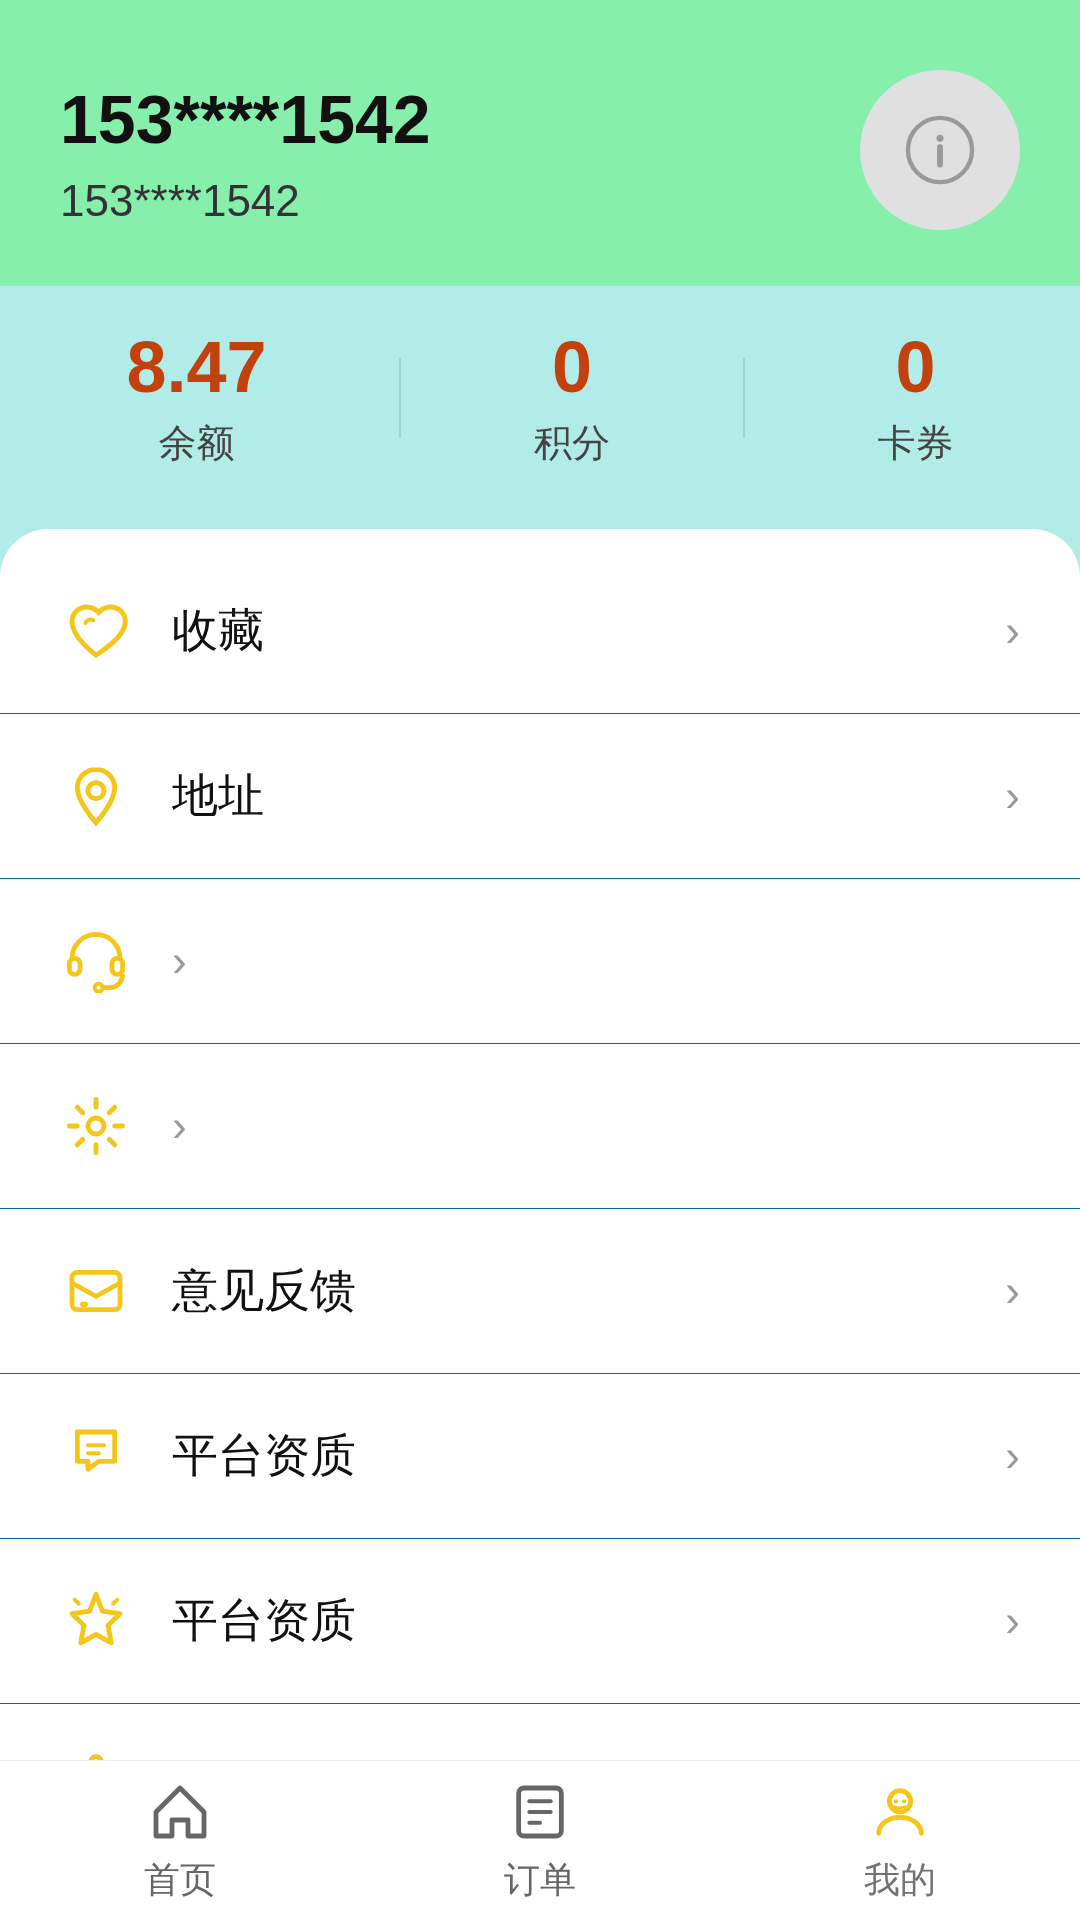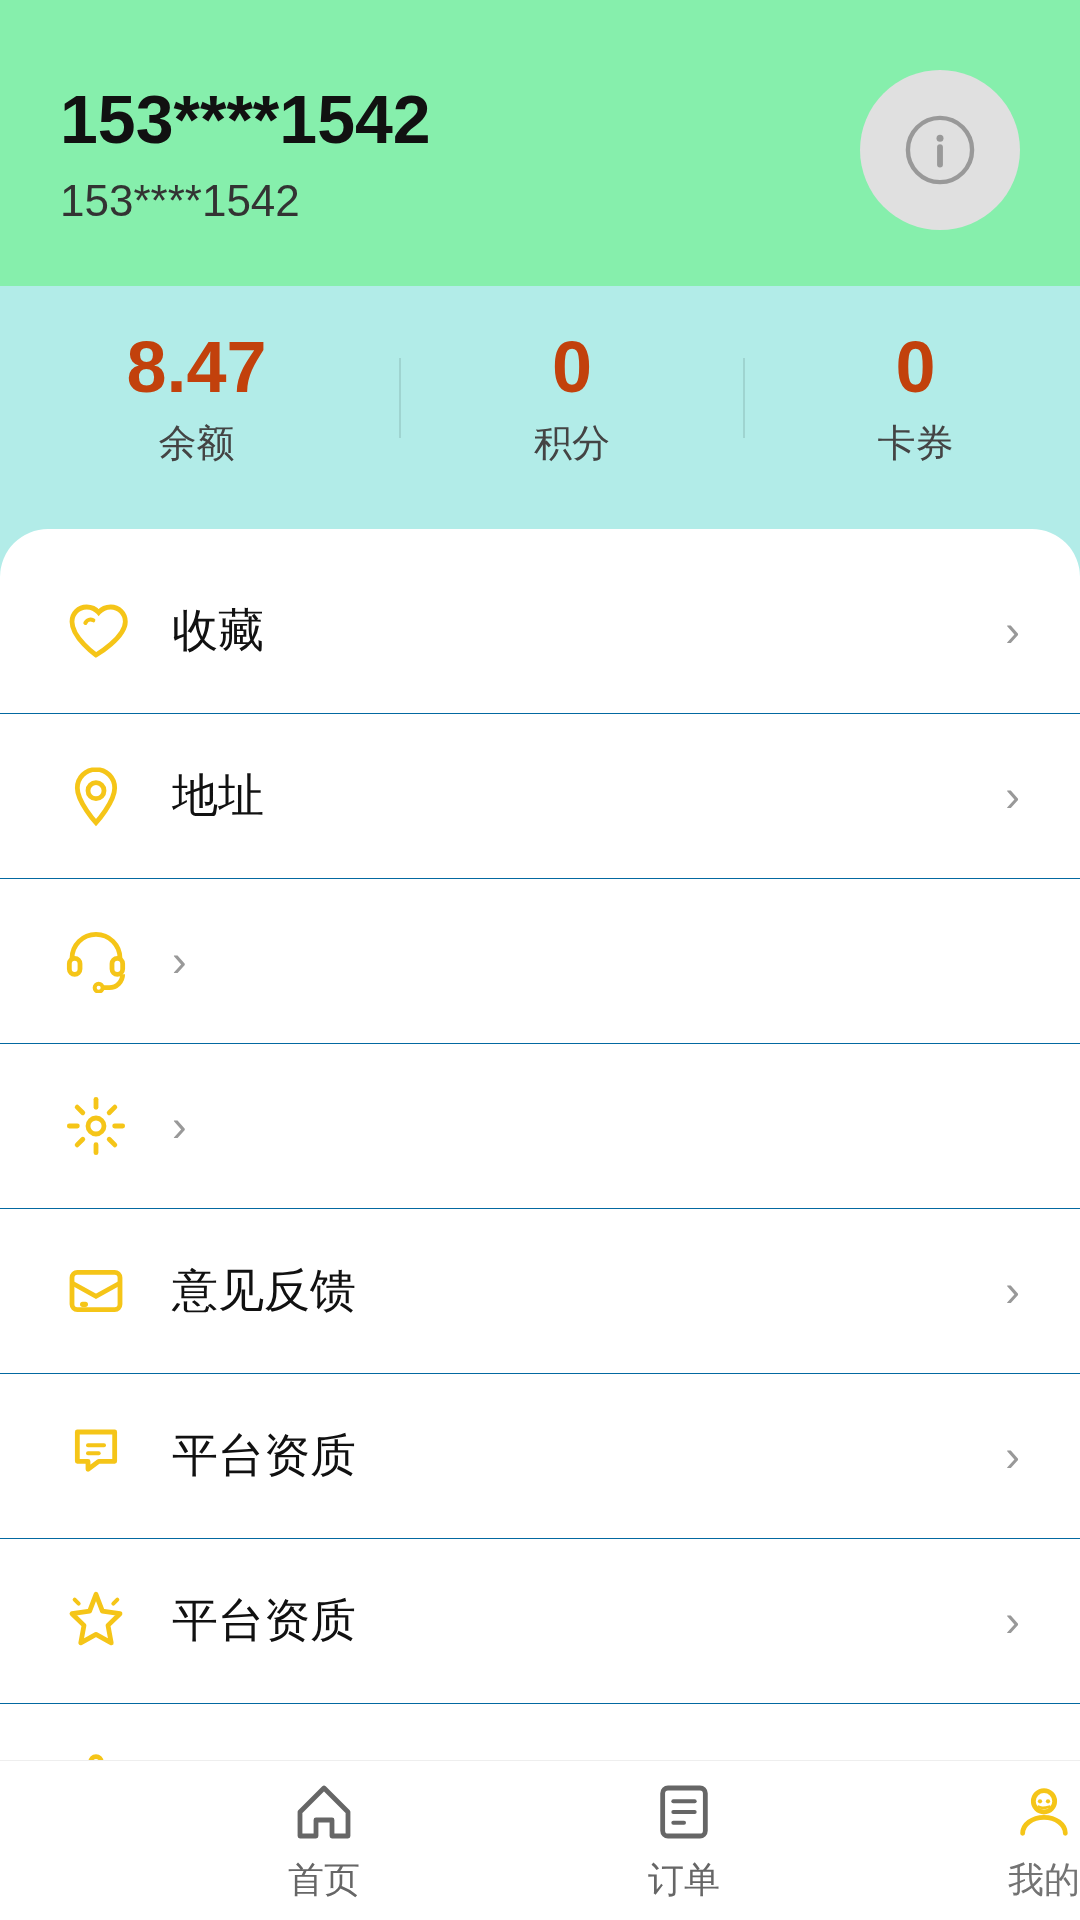--- a/index.html
+++ b/index.html
@@ -132,21 +132,21 @@
       height: 160px;
       background: #fff;
       display: flex;
       align-items: center;
       justify-content: space-around;
       border-top: 1px solid #eee;
     }
     .tab-item {
       display: flex;
       flex-direction: column;
-      align-items: flex-end;
+      align-items: center;
       gap: 8px;
       cursor: pointer;
       flex: 1;
     }
     .tab-icon {
       width: 72px;
       height: 72px;
       display: flex;
       align-items: center;
       justify-content: center;

